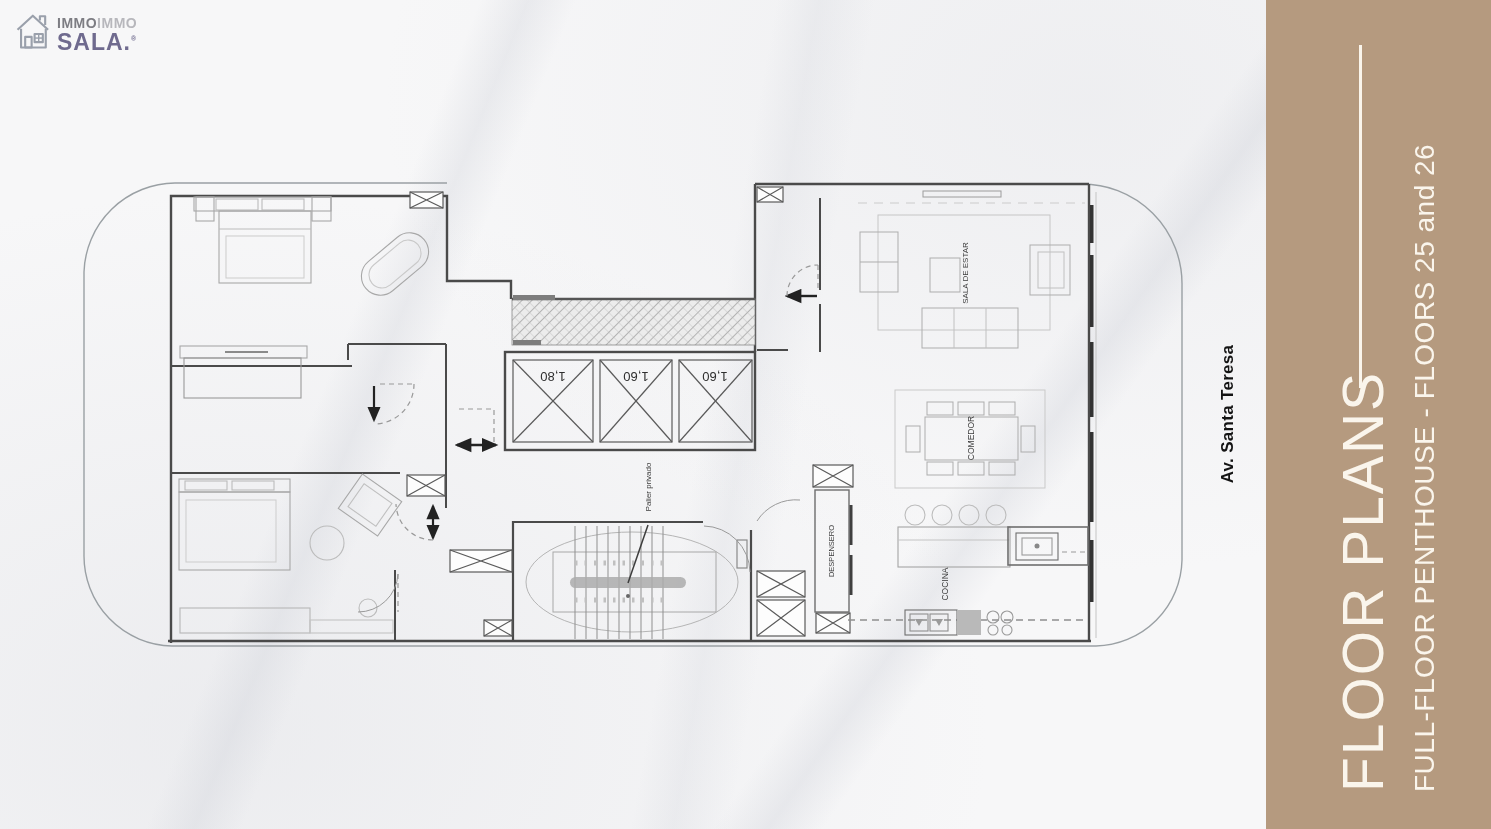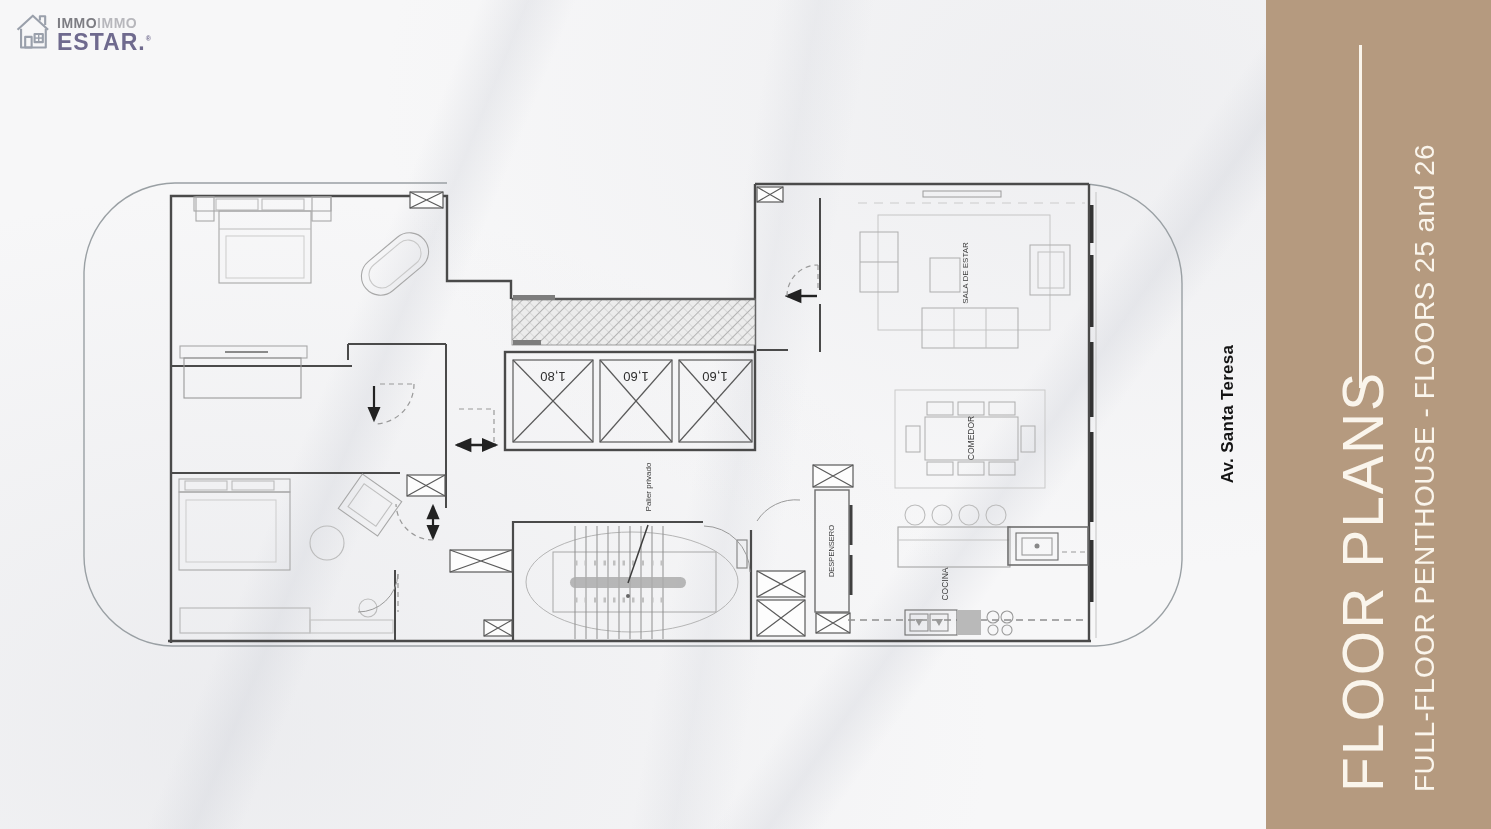--- a/index.html
+++ b/index.html
@@ -316,21 +316,21 @@
           <path d="M22,8 V4.5 H26.5 V12"></path>
           <path d="M6,15 V31 H27 V15"></path>
           <rect x="9.5" y="22" width="5.5" height="9"></rect>
           <rect x="17.5" y="19.5" width="7" height="7"></rect>
           <line x1="21" y1="19.5" x2="21" y2="26.5" stroke-width="1.2"></line>
           <line x1="17.5" y1="23" x2="24.5" y2="23" stroke-width="1.2"></line>
         </g>
       </svg>
       <div class="logo-text">
         <div class="logo-row1"><span class="logo-immo">IMMO</span><span class="logo-team">IMMO</span></div>
-        <div class="logo-row2"><span>ESTAR.</span><span class="logo-reg">®</span></div>
+        <div class="logo-row2"><span>SALA.</span><span class="logo-reg">®</span></div>
       </div>
     </div>
 
     <div class="street">Av. Santa Teresa</div>
   </div>
 
   <div class="sidebar" style="background: rgb(181, 154, 127);">
     <div class="sidebar-rule"></div>
     <div class="sb-title" style="color: rgb(250, 245, 236);">FLOOR PLANS</div>
     <div class="sb-subtitle" style="color: rgb(250, 245, 236);">FULL-FLOOR PENTHOUSE - FLOORS 25 and 26</div>

